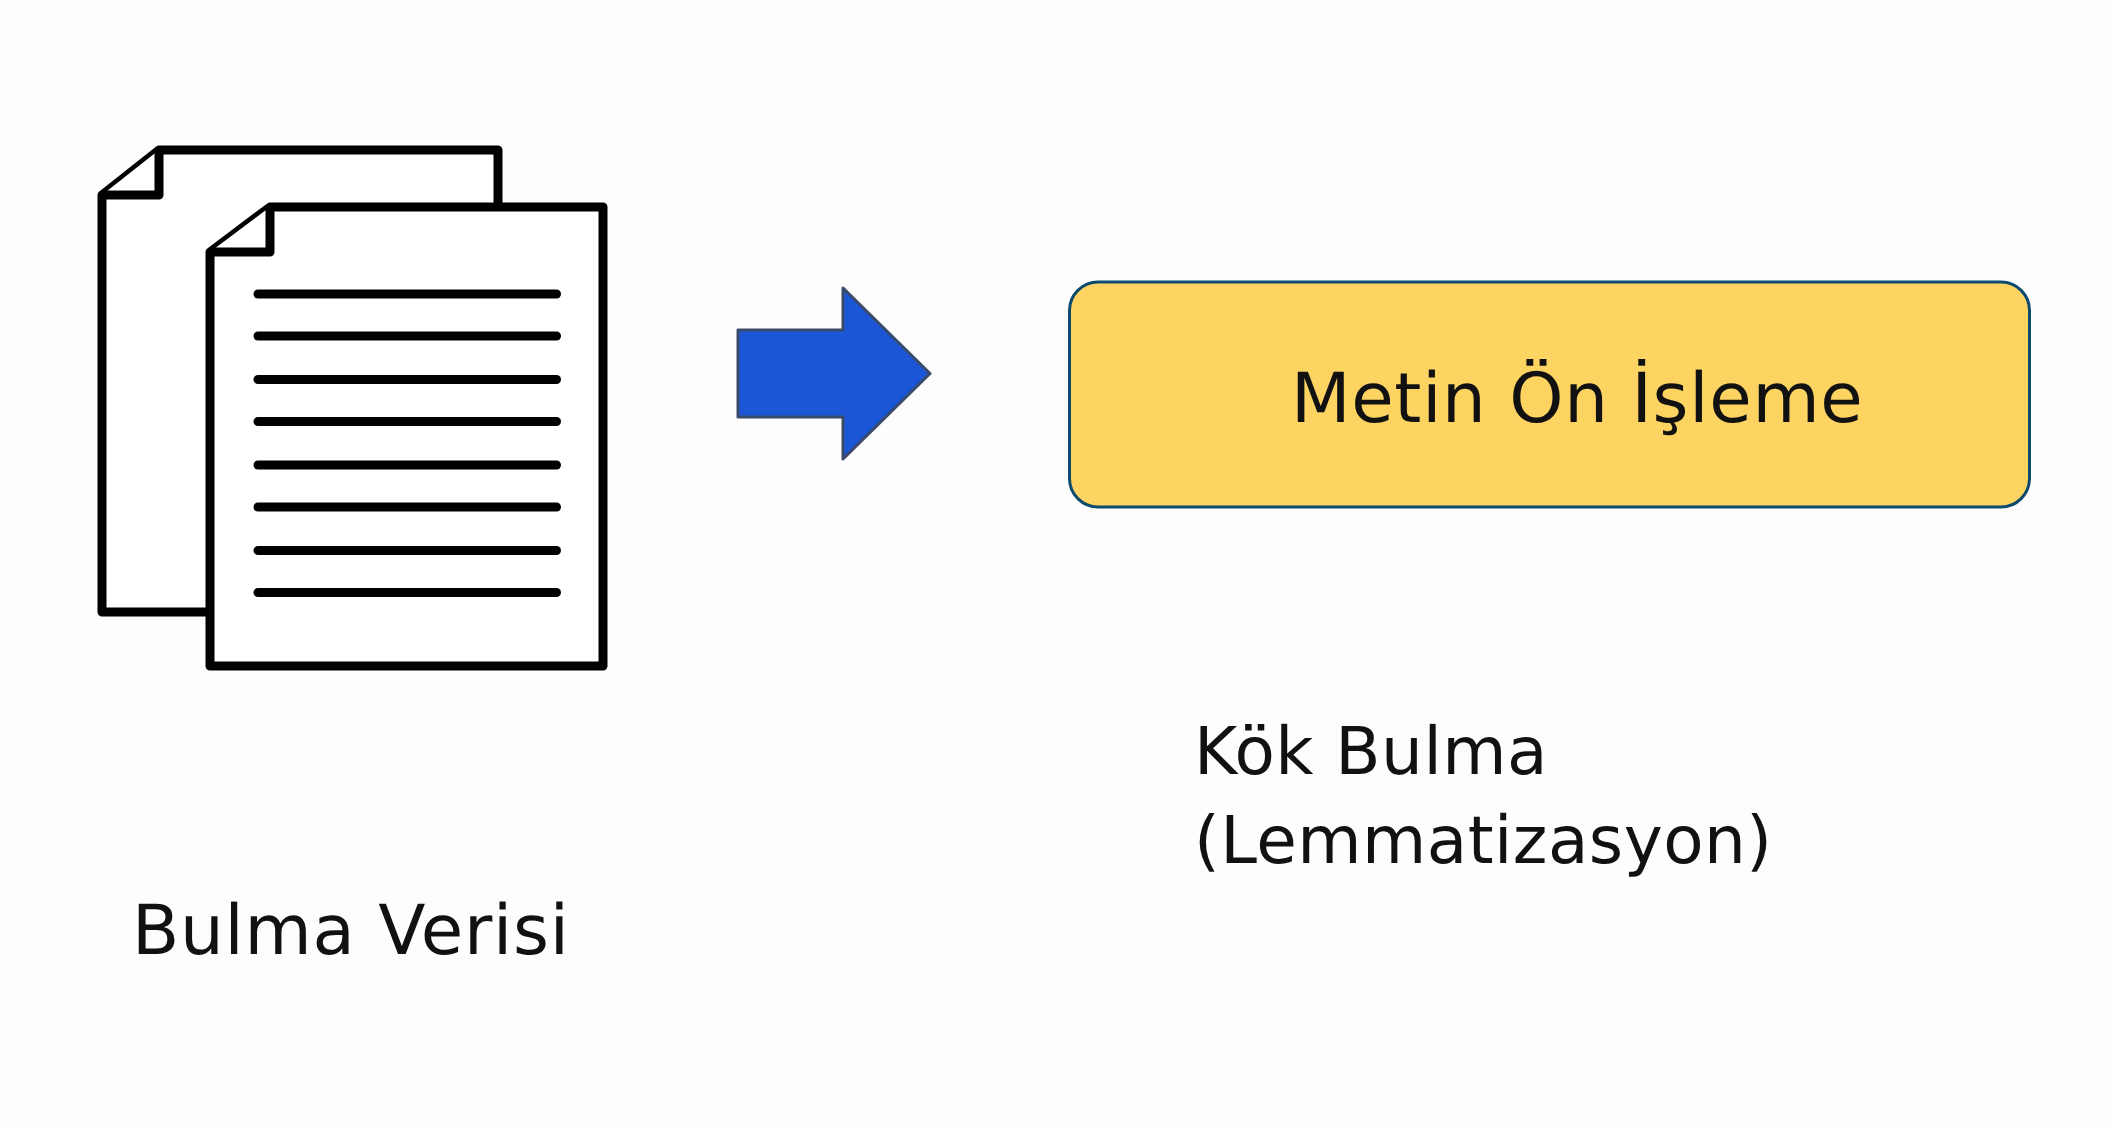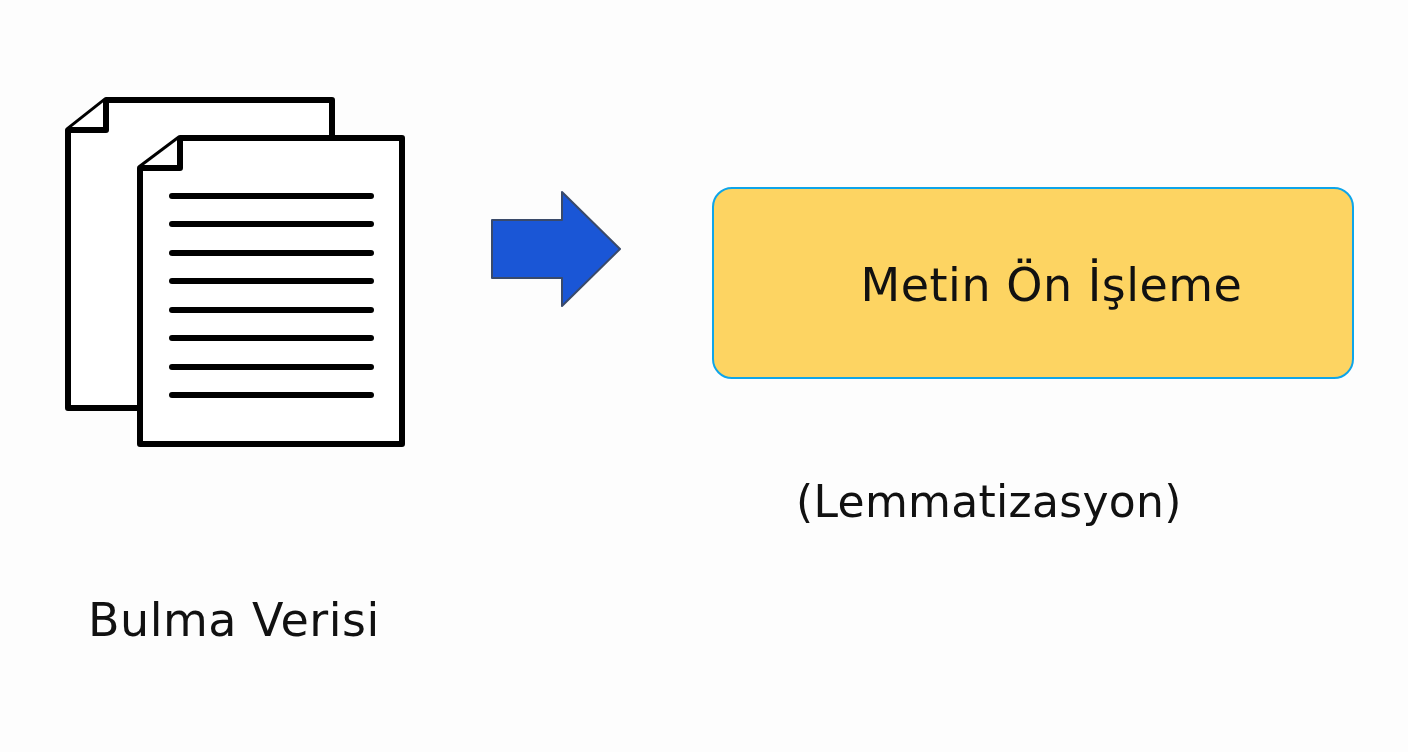--- a/index.html
+++ b/index.html
@@ -36,24 +36,24 @@
       left: 490px;
       top: 190px;
       width: 132px;
       height: 118px;
     }
     .process-box {
       position: absolute;
       left: 712px;
       top: 187px;
       width: 642px;
-      height: 192px;
+      height: 152px;
       box-sizing: border-box;
       background: #fdd462;
-      border: 2px solid #0ea5e9;
+      border: 2px solid #0c4a6e;
       border-radius: 20px;
       display: flex;
       align-items: center;
       justify-content: center;
       padding-left: 37px;
     }
     .process-title {
       font-size: 46px;
       letter-spacing: 0.5px;
       white-space: nowrap;
@@ -105,14 +105,15 @@
   <svg width="132" height="118" viewBox="0 0 132 118" xmlns="http://www.w3.org/2000/svg">
     <path d="M2 30 L72 30 L72 2 L130 59 L72 116 L72 88 L2 88 Z" fill="#1a56d6" stroke="#3a4a6a" stroke-width="2" stroke-linejoin="round"></path>
   </svg>
 </div>
 
 <div class="process-box">
   <span class="process-title">Metin Ön İşleme</span>
 </div>
 
 <ul class="steps-list">
+  <li>Kök Bulma</li>
   <li>(Lemmatizasyon)</li>
 </ul>
 
 </body></html>

